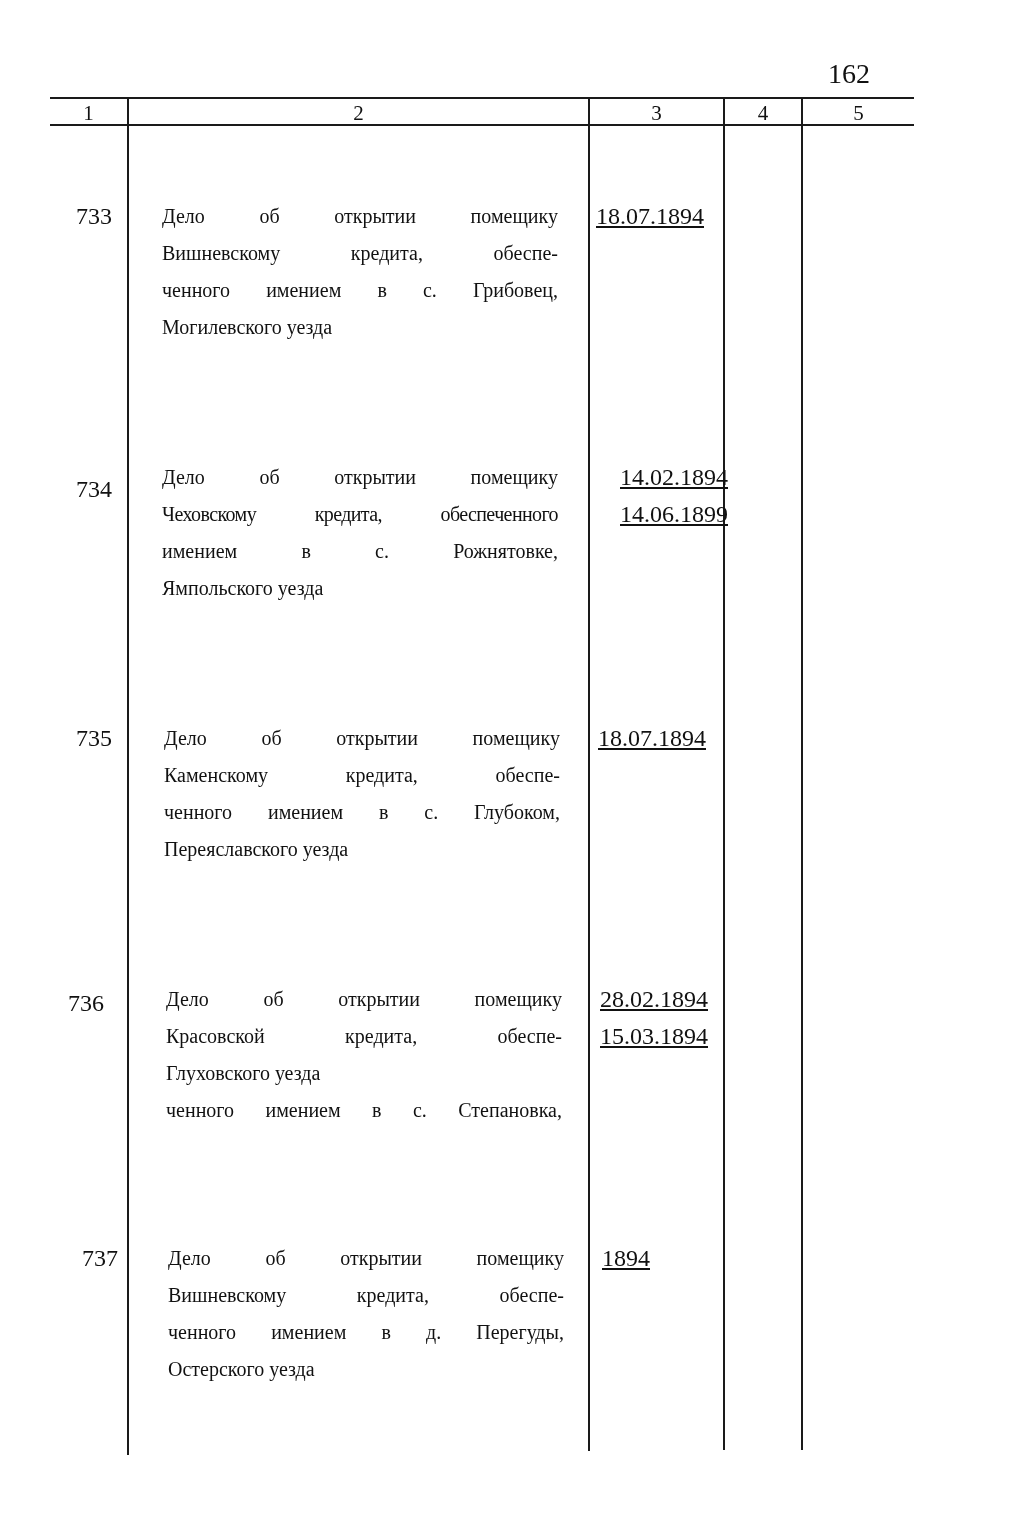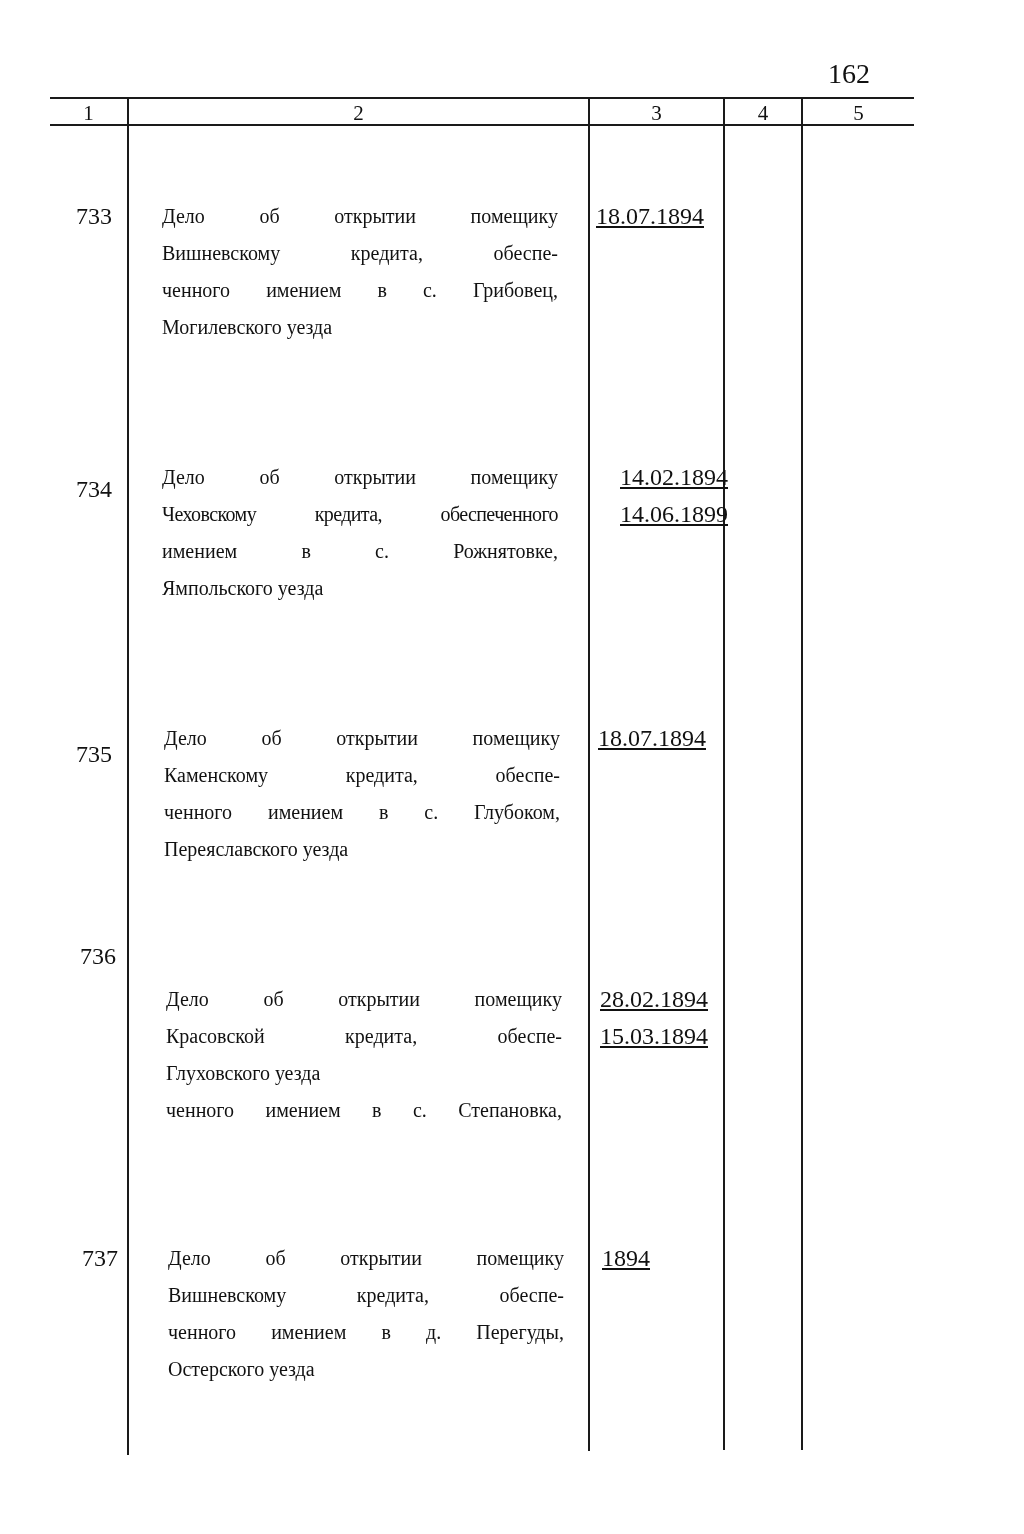--- a/index.html
+++ b/index.html
@@ -70,34 +70,34 @@
     <span class="ln">имением в с. Рожнятовке,</span>
     <span class="ln last">Ямпольского уезда</span>
   </div>
   <div class="dates" style="top:459px; left:620px;">
     <span>14.02.1894</span>
     <span>14.06.1899</span>
   </div>
 </div>
 
 <div>
-  <div class="num" style="top:720px; left:52px;margin-top:16px;">735</div>
+  <div class="num" style="top:720px; left:52px;">735</div>
   <div class="desc" style="top:720px; left:164px;">
     <span class="ln">Дело об открытии помещику</span>
     <span class="ln">Каменскому кредита, обеспе-</span>
     <span class="ln">ченного имением в с. Глубоком,</span>
     <span class="ln last">Переяславского уезда</span>
   </div>
   <div class="dates" style="top:720px; left:598px;">
     <span>18.07.1894</span>
   </div>
 </div>
 
 <div>
-  <div class="num" style="top:938px; left:56px;">736</div>
+  <div class="num" style="top:985px; left:56px;text-align:center;">736</div>
   <div class="desc" style="top:981px; left:166px;">
     <span class="ln">Дело об открытии помещику</span>
     <span class="ln">Красовской кредита, обеспе-</span>
     <span class="ln last">Глуховского уезда</span>
     <span class="ln">ченного имением в с. Степановка,</span>
   </div>
   <div class="dates" style="top:981px; left:600px;">
     <span>28.02.1894</span>
     <span>15.03.1894</span>
   </div>

